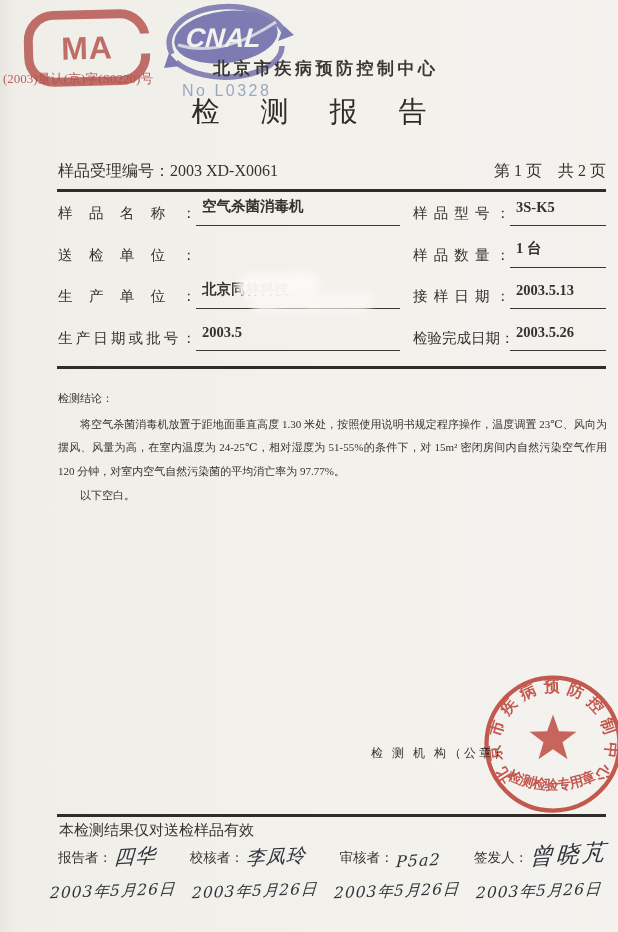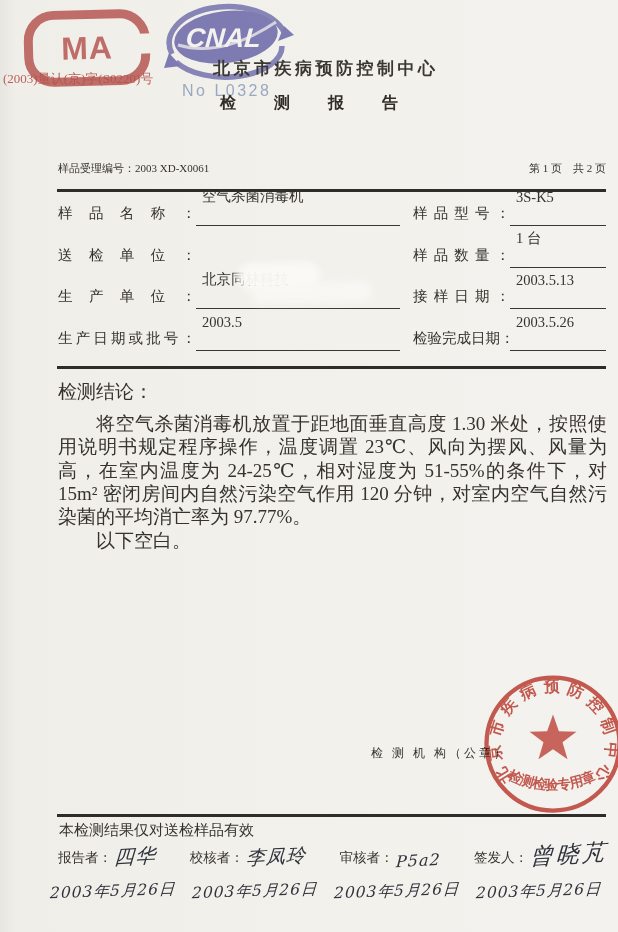--- a/index.html
+++ b/index.html
@@ -13,43 +13,43 @@
     border:9px solid #b5514c;border-radius:30px;opacity:.82;transform:rotate(-1.5deg);}
   .cma-gap{position:absolute;right:-11px;top:16px;width:13px;height:20px;background:#f1efea;}
   .cma-letters{position:absolute;inset:0;display:flex;align-items:center;justify-content:center;
     font-family:"Liberation Sans",sans-serif;font-weight:bold;font-size:32px;color:#b5514c;letter-spacing:1px;}
   .cma-caption{position:absolute;left:3px;top:70px;width:180px;color:#b5514c;font-weight:normal;
     font-size:13px;white-space:nowrap;opacity:.9;}
   .cnal{position:absolute;left:160px;top:0;opacity:.88;}
   .org-name{position:absolute;left:213px;top:57px;font-size:17px;font-weight:600;letter-spacing:3.5px;color:#3b3833;white-space:nowrap;}
   .doc-no{position:absolute;left:182px;top:82px;font-family:"Liberation Sans",sans-serif;
     font-size:16px;color:#9aa8c2;letter-spacing:2.5px;}
-  .report-title{position:absolute;left:0;right:0;top:93px;text-align:center;font-size:16px;
-    font-weight:bold;letter-spacing:17px;text-indent:17px;color:#302d28;}
+  .report-title{position:absolute;left:0;right:0;top:93px;text-align:center;font-size:28px;
+    font-weight:normal;letter-spacing:17px;text-indent:17px;color:#302d28;}
   
-  .meta{position:absolute;left:58px;top:161px;width:548px;display:flex;justify-content:space-between;font-size:11px;}
+  .meta{position:absolute;left:58px;top:161px;width:548px;display:flex;justify-content:space-between;font-size:16px;}
   .rule{position:absolute;left:57px;width:549px;height:2.5px;background:#2f2d29;}
   .rule-1{top:189px;} .rule-2{top:366px;} .rule-3{top:814px;}
   
   .fields{position:absolute;left:58px;top:204px;width:548px;}
   .frow{display:flex;justify-content:space-between;height:22px;margin-bottom:19.5px;}
   .fcell{display:flex;align-items:flex-end;}
   .fcell.left{width:342px;} .fcell.right{width:193px;align-items:flex-end;}
   .flabel{display:inline-block;flex:none;font-size:14.5px;white-space:nowrap;
     text-align:justify;text-align-last:justify;-moz-text-align-last:justify;padding-bottom:3px;}
   .left .flabel{width:138px;} .right .flabel{width:97px;}
   .fvalue{position:relative;flex:1;font-size:14.5px;border-bottom:1.6px solid #3a3732;
-    padding:0 2px 19px 6px;white-space:nowrap;}
+    padding:0 2px 9px 6px;white-space:nowrap;font-weight:bold;}
   .smear{position:absolute;height:18px;background:rgba(250,249,245,.96);border-radius:9px;
     box-shadow:0 0 6px 5px rgba(250,249,245,.93);transform:rotate(-1.5deg);}
   .smear.s2{left:62px;top:-3px;width:96px;}
   .smear.s3a{left:46px;top:-3px;width:74px;}
   .smear.s3b{left:60px;top:17px;width:112px;height:11px;opacity:.8;}
   
-  .conclusion{position:absolute;left:58px;top:379px;width:549px;font-size:19px;}
+  .conclusion{position:absolute;left:58px;top:391px;width:549px;font-size:11px;}
   .conclusion-heading{margin:0 0 7px 0;}
   .conclusion-body{margin:0;text-indent:2em;line-height:23.3px;text-align:justify;}
   .end-note{margin:1px 0 0 0;text-indent:2em;line-height:23px;}
   
   .agency{position:absolute;left:371px;top:745px;font-size:12px;letter-spacing:3px;white-space:nowrap;}
   .round-stamp{position:absolute;left:477px;top:664px;opacity:.88;mix-blend-mode:multiply;}
   
   .validity{position:absolute;left:59px;top:821px;font-size:15px;}
   .signers{position:absolute;left:58px;top:839px;width:550px;display:flex;justify-content:space-between;align-items:flex-end;}
   .signer{display:flex;align-items:flex-end;white-space:nowrap;}

